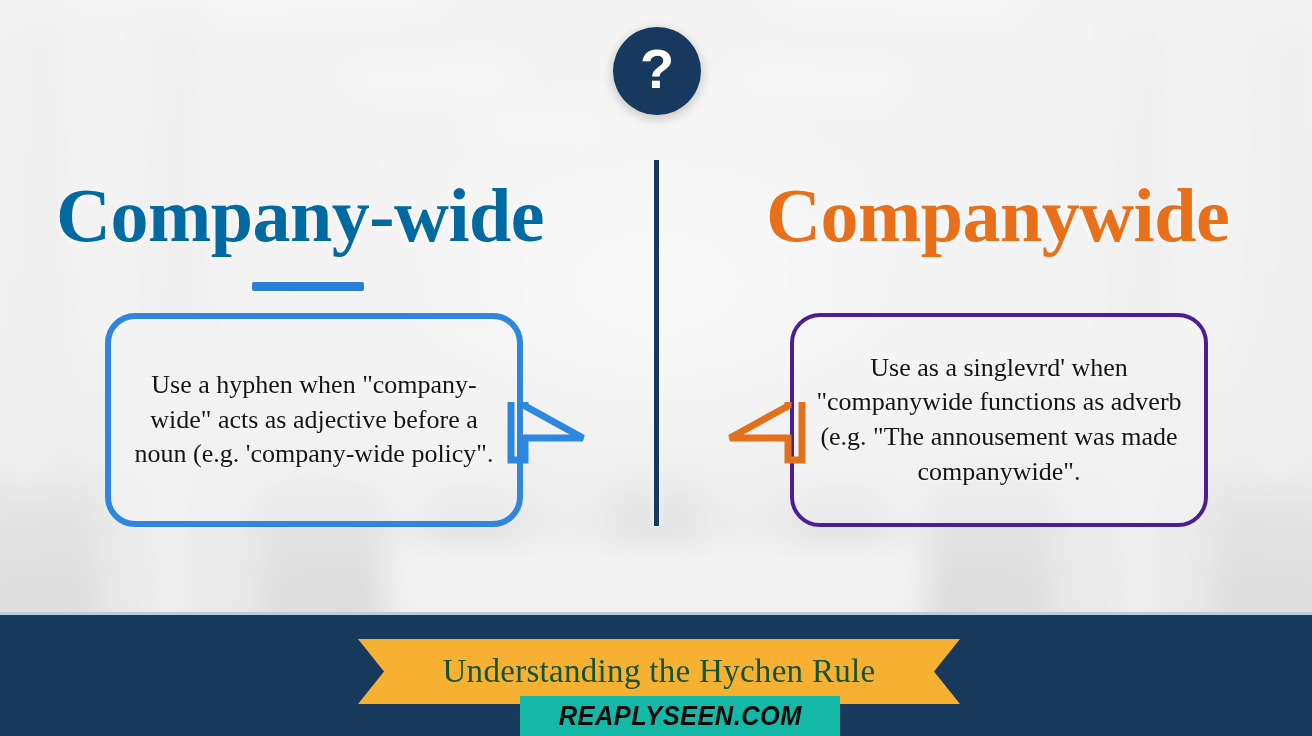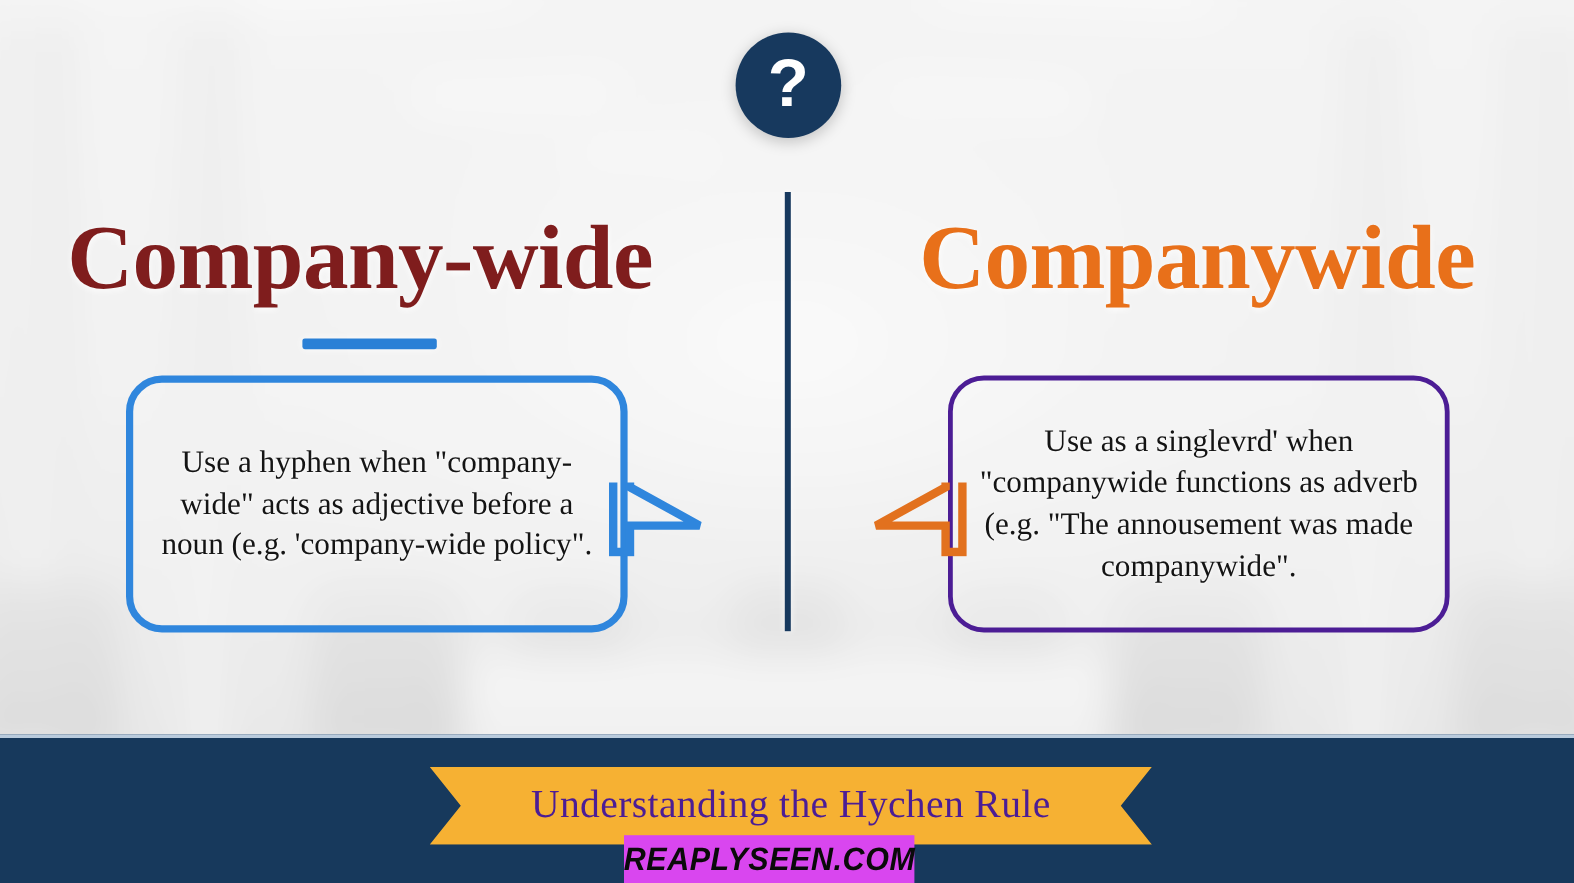--- a/index.html
+++ b/index.html
@@ -94,21 +94,21 @@
   
   .title {
     position: absolute;
     font-family: "Liberation Serif", "DejaVu Serif", serif;
     font-weight: bold;
     font-size: 76px;
     letter-spacing: -0.5px;
     text-shadow: 0 2px 6px rgba(255,255,255,.9);
     white-space: nowrap;
   }
-  #title-left  { left: 56px;  top: 172px; color: #7f1d1d; }
+  #title-left  { left: 56px;  top: 172px; color: #0369a1; }
   #title-right { left: 750px; top: 172px; color: #e8701a; margin-left: 16px; }
 
   #title-underline {
     position: absolute; left: 252px; top: 282px;
     width: 112px; height: 9px; border-radius: 2px;
     background: #2a80d6;
     box-shadow: 0 0 7px rgba(255,255,255,.85);
   }
 
   
@@ -146,32 +146,32 @@
   #ribbon-inner {
     position: absolute; left: 358px; top: 639px;
     width: 602px; height: 65px;
     background: #f6b133;
     clip-path: polygon(
       0 0, 602px 0, 576px 50%, 602px 100%, 0 100%, 26px 50%
     );
     display: flex; align-items: center; justify-content: center;
   }
   #ribbon-label {
-    color: #4c1d95;
+    color: #14532d;
     font-family: "Liberation Serif", "DejaVu Serif", serif;
     font-size: 33px;
     letter-spacing: .3px;
     white-space: nowrap;
   }
 
   
   #watermark {
     position: absolute; left: 520px; top: 696px;
-    width: 242px; height: 40px;
-    background: #d946ef;
+    width: 320px; height: 40px;
+    background: #14b8a6;
     display: flex; align-items: center; justify-content: center;
   }
   #watermark span {
     color: #0a0a0a;
     font-family: "Liberation Sans", sans-serif;
     font-weight: bold; font-style: italic;
     font-size: 27px;
     letter-spacing: .5px;
     transform: scaleX(.94);
   }

